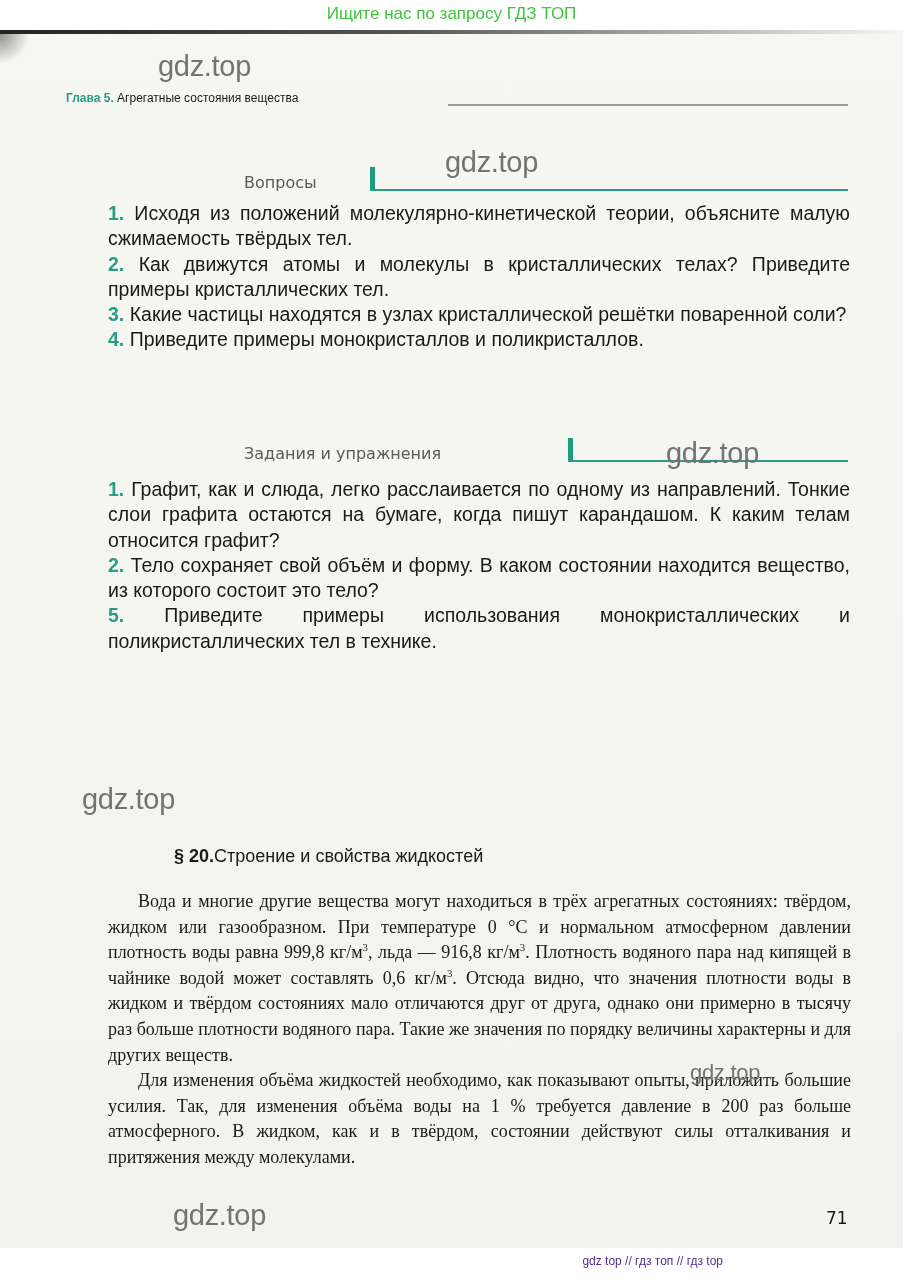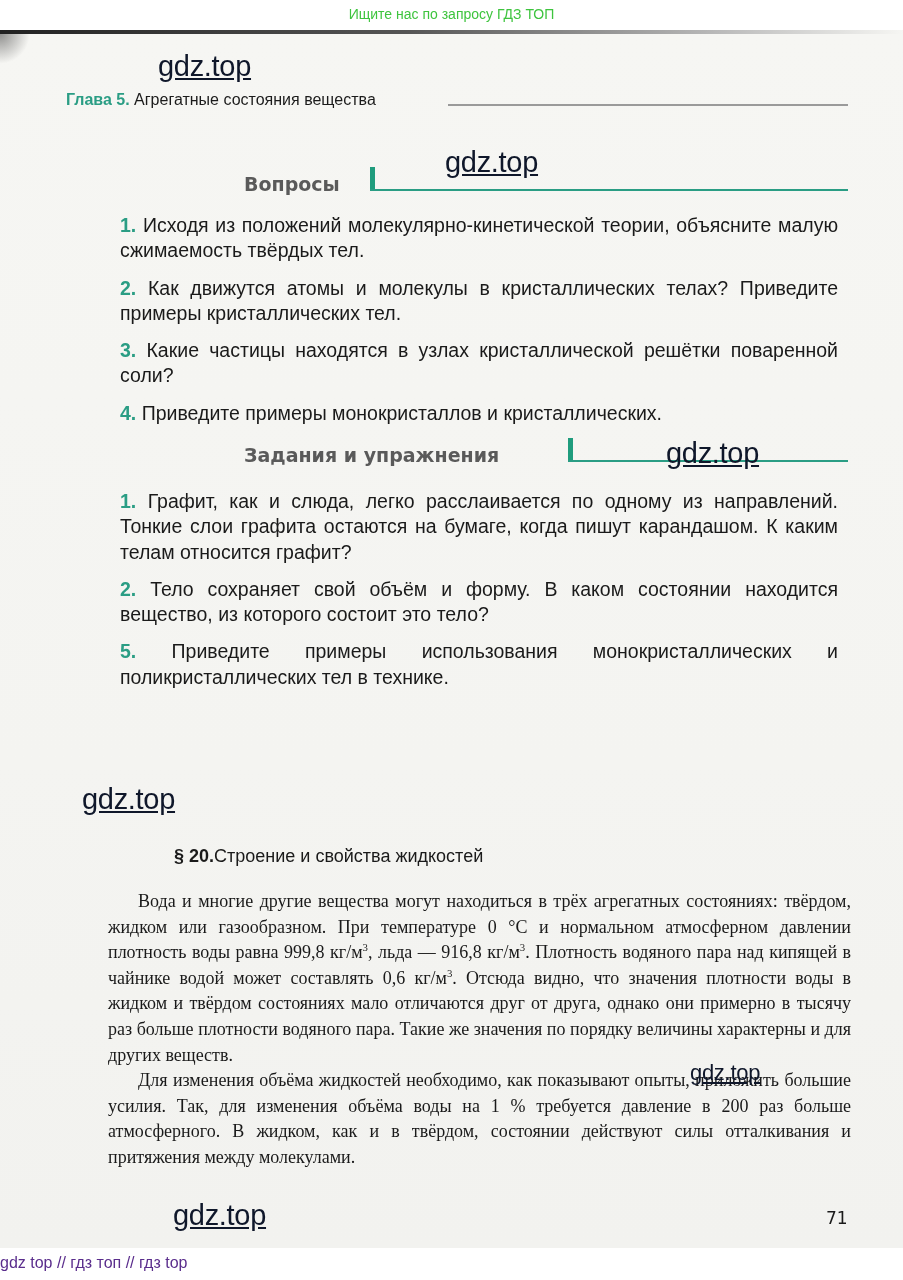--- a/index.html
+++ b/index.html
@@ -4,71 +4,71 @@
 <style>
   html, body { margin: 0; padding: 0; }
   body {
     width: 903px; height: 1280px; position: relative; overflow: hidden;
     background: #ffffff;
     font-family: "DejaVu Sans", sans-serif;
   }
   .top-banner {
     position: absolute; left: 0; top: 0; width: 903px; height: 30px;
     text-align: center; font-family: "Liberation Sans", sans-serif;
-    font-size: 14px; color: #3ec43e; line-height: 28px;
+    font-size: 17px; color: #3ec43e; line-height: 28px;
   }
   .page {
     position: absolute; left: 0; top: 30px; width: 903px; height: 1218px;
     background: linear-gradient(180deg, #f6f6f3 0%, #f4f4f1 60%, #f2f2ef 100%);
   }
   .page-top-shadow {
     position: absolute; left: 0; top: 30px; width: 903px; height: 4px;
     background: linear-gradient(90deg, #222 0%, #555 45%, #bbb 80%, rgba(240,240,240,0) 100%);
   }
   .page-corner-shadow {
     position: absolute; left: 0; top: 34px; width: 30px; height: 30px;
     background: radial-gradient(circle at 0 0, rgba(60,60,60,0.55), rgba(255,255,255,0) 70%);
   }
   .bottom-strip {
     position: absolute; left: 0; top: 1248px; width: 903px; height: 32px;
     background: #ffffff;
   }
   .footer-links {
-    position: absolute; left: 0; top: 1254px; width: 723px; text-align: left;
-    font-family: "Liberation Sans", sans-serif; font-size: 16px; color: #5a2d8c;
+    position: absolute; left: 0; top: 1254px; width: 723px; text-align: right;
+    font-family: "Liberation Sans", sans-serif; font-size: 12px; color: #5a2d8c;
   }
   .wm {
     position: absolute; font-family: "Liberation Sans", sans-serif;
-    font-size: 29px; color: #0f172a; letter-spacing: -0.3px; text-decoration: underline;
+    font-size: 29px; color: #737373; letter-spacing: -0.3px;
   }
   .chapter-header {
     position: absolute; left: 66px; top: 91px;
-    font-family: "Liberation Sans", sans-serif; font-size: 16px; color: #1b1b1b;
+    font-family: "Liberation Sans", sans-serif; font-size: 12px; color: #1b1b1b;
   }
   .chapter-header .ch-num { color: #2a9d84; font-weight: bold; }
   .chapter-rule {
     position: absolute; left: 448px; top: 104px; width: 400px; height: 2px;
     background: #9a9a9a;
   }
   .section-heading {
     position: absolute; font-family: "DejaVu Sans", sans-serif;
-    font-size: 19px; font-weight: bold; color: #5a5a5a;
+    font-size: 16px; font-weight: normal; color: #5a5a5a;
   }
   .heading-bar {
     position: absolute; width: 5px; height: 24px; background: #1f9c7d;
   }
   .heading-line {
     position: absolute; height: 2px; background: #2a9d84;
   }
   .qlist {
     position: absolute; left: 108px; width: 742px;
     font-family: "Liberation Sans", sans-serif; font-size: 19.5px;
     line-height: 25.3px; color: #1a1a1a; text-align: justify;
   }
-  .qitem { margin: 12px; }
+  .qitem { margin: 0; }
   .qnum { color: #2a9d84; font-weight: bold; }
   .para-title {
     position: absolute; left: 174px; top: 846px;
     font-family: "Liberation Sans", sans-serif; font-size: 18px; color: #1a1a1a;
   }
   .para-title .p-num { font-weight: bold; }
   .body-text {
     position: absolute; left: 108px; width: 743px;
     font-family: "Liberation Serif", serif; font-size: 18px;
     line-height: 25.6px; color: #1a1a1a; text-align: justify;
@@ -99,21 +99,21 @@
 
 <div class="section-heading" style="left:244px; top:173px;">Вопросы</div>
 <div class="heading-bar" style="left:370px; top:167px;"></div>
 <div class="heading-line" style="left:370px; top:189px; width:478px;"></div>
 <div class="wm" style="left:445px; top:146px;">gdz.top</div>
 
 <div class="qlist" style="top:201px;">
   <p class="qitem"><span class="qnum">1.</span> <span>Исходя из положений молекулярно-кинетической теории, объясните малую сжимаемость твёрдых тел.</span></p>
   <p class="qitem"><span class="qnum">2.</span> <span>Как движутся атомы и молекулы в кристаллических телах? Приведите примеры кристаллических тел.</span></p>
   <p class="qitem"><span class="qnum">3.</span> <span>Какие частицы находятся в узлах кристаллической решётки поваренной соли?</span></p>
-  <p class="qitem"><span class="qnum">4.</span> <span>Приведите примеры монокристаллов и кристаллических.</span></p>
+  <p class="qitem"><span class="qnum">4.</span> <span>Приведите примеры монокристаллов и поликристаллов.</span></p>
 </div>
 
 <div class="section-heading" style="left:244px; top:444px;">Задания и упражнения</div>
 <div class="heading-bar" style="left:568px; top:438px;"></div>
 <div class="heading-line" style="left:568px; top:460px; width:280px;"></div>
 <div class="wm" style="left:666px; top:437px;">gdz.top</div>
 
 <div class="qlist" style="top:477px;">
   <p class="qitem"><span class="qnum">1.</span> <span>Графит, как и слюда, легко расслаивается по одному из направлений. Тонкие слои графита остаются на бумаге, когда пишут карандашом. К каким телам относится графит?</span></p>
   <p class="qitem"><span class="qnum">2.</span> <span>Тело сохраняет свой объём и форму. В каком состоянии находится вещество, из которого состоит это тело?</span></p>

